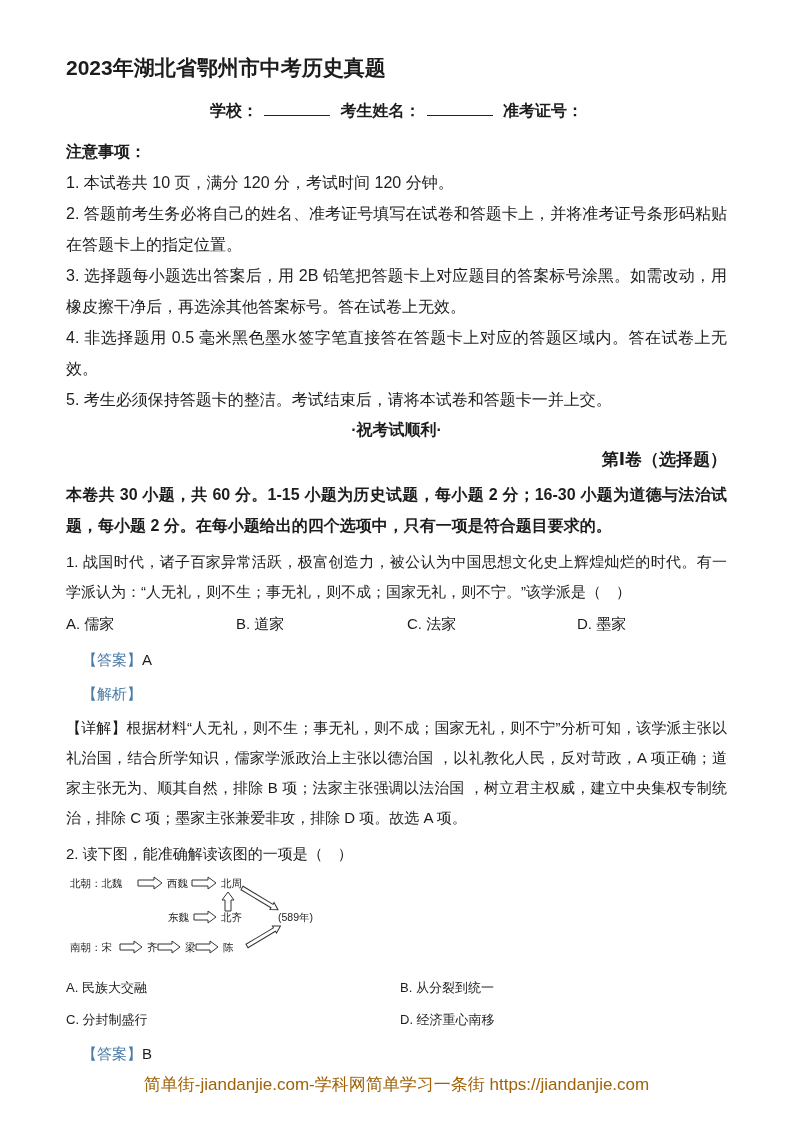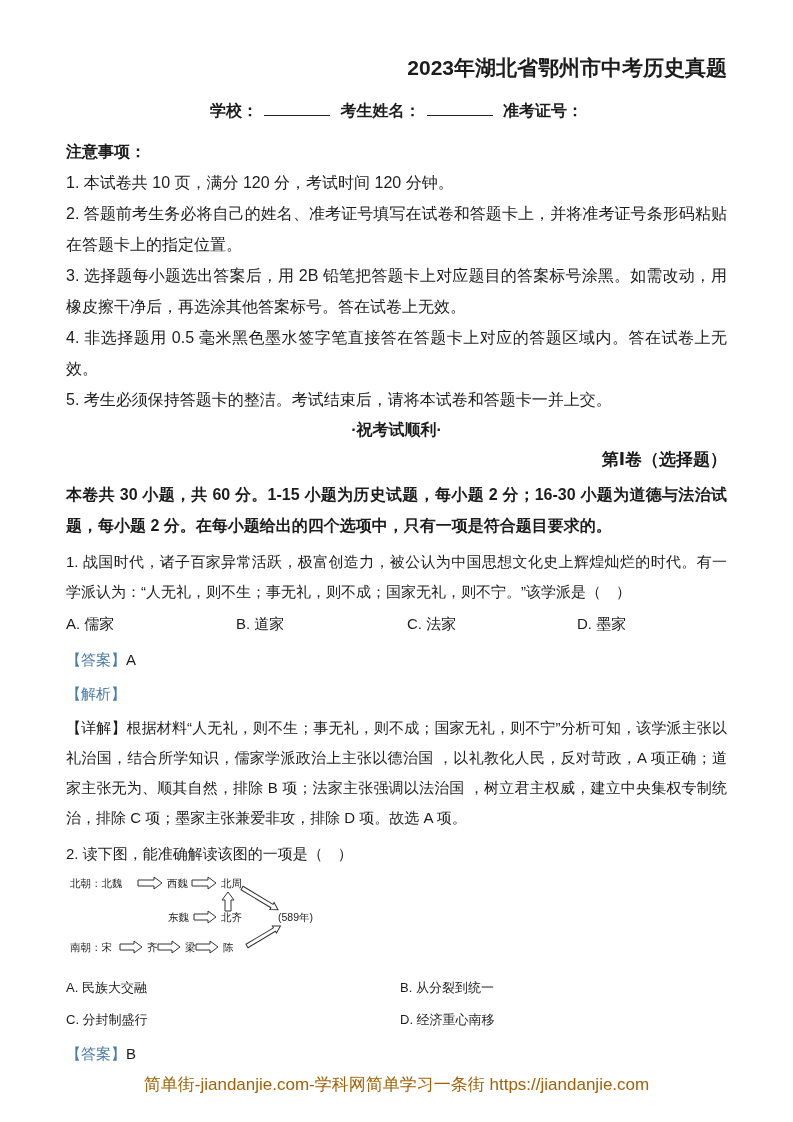--- a/index.html
+++ b/index.html
@@ -3,32 +3,32 @@
 <meta charset="utf-8">
 <style>
   html,body { margin:0; padding:0; background:#ffffff; }
   .page {
     position:relative; width:793px; height:1122px; margin:0 auto;
     background:#ffffff; overflow:hidden;
     font-family:"Liberation Sans","DejaVu Sans",sans-serif;
     color:#1c1c1c;
   }
   .content { padding:52px 66px 0 66px; }
-  .title { text-align:right; font-size:21px; font-weight:700; margin:0 0 12px 0; line-height:32px; }
+  .title { text-align:left; font-size:21px; font-weight:700; margin:0 0 12px 0; line-height:32px; }
   .header-fields { text-align:center; font-size:16px; font-weight:700; margin:0 0 10px 0; line-height:30px; }
   .blank { display:inline-block; width:66px; height:13px; border-bottom:1.5px solid #222; margin:0 6px; }
   .notice-heading { font-size:16px; font-weight:700; line-height:31px; margin:0; }
   .notice-item { font-size:16px; font-weight:400; line-height:31px; margin:0; text-align:justify; }
   .wish { text-align:center; font-size:16px; font-weight:700; line-height:30px; margin:0; }
   .section-title { text-align:right; font-size:17px; font-weight:700; line-height:30px; margin:0 0 4px 0; }
   .intro { font-size:16px; font-weight:700; line-height:31px; margin:0 0 6px 0; text-align:justify; }
   .qtext { font-size:15px; line-height:30px; margin:4px 0 2px 0; text-align:justify; }
   .options4 { display:grid; grid-template-columns:162px 163px 162px 1fr; font-size:15px; line-height:30px; margin:2px 0 6px 0;gap:8px; }
   .options2 { display:grid; grid-template-columns:334px 1fr; font-size:13px; line-height:30px; margin:2px 0 0 0; }
-  .answer-line { font-size:15px; line-height:30px; margin:4px 0; }
+  .answer-line { font-size:15px; line-height:30px; margin:4px 16px; }
   .label-blue { color:#4a7ba6; }
   .detail { font-size:15px; line-height:30px; margin:4px 0 6px 0; text-align:justify; }
   .diagram-wrap { margin:4px 0 4px 2px; }
   .diagram text { font-size:10.5px; fill:#222222; font-family:"Liberation Sans","DejaVu Sans",sans-serif; }
   .diagram polygon { fill:#ffffff; stroke:#333333; stroke-width:1; }
   .footer {
     position:absolute; left:0; right:0; bottom:26px; text-align:center;
     color:#a16207; font-size:17px; line-height:22px;
   }
 </style>

